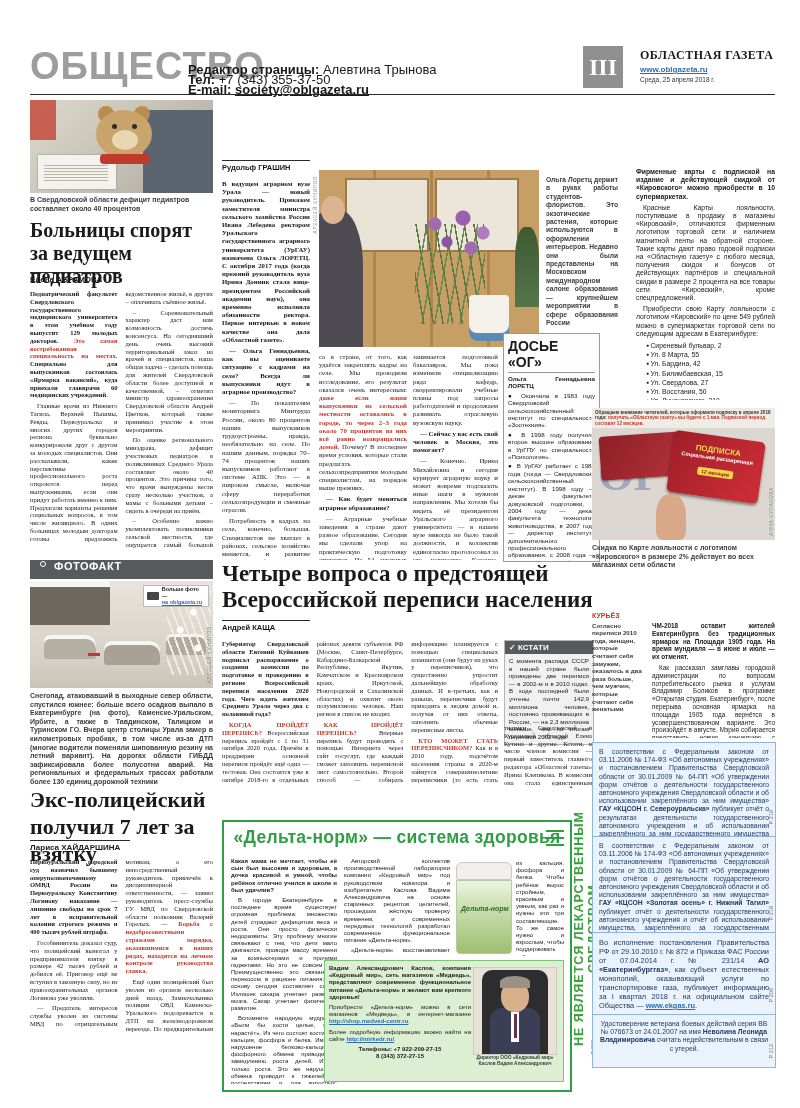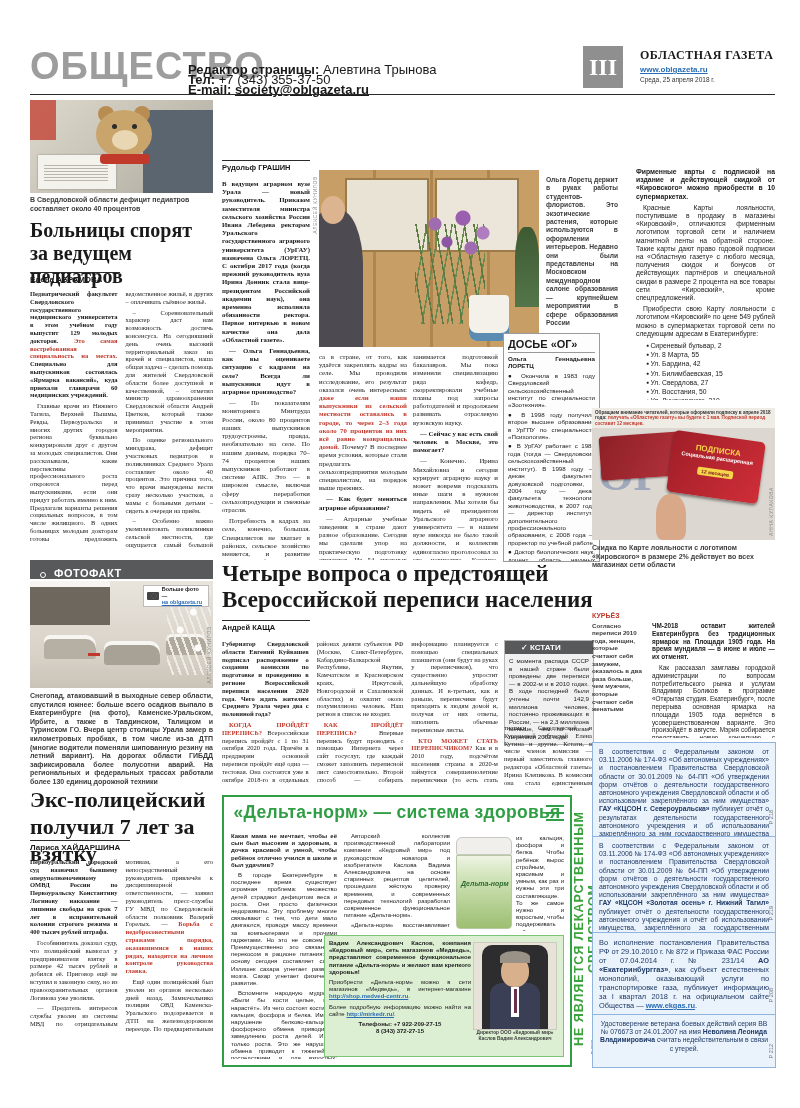--- a/index.html
+++ b/index.html
@@ -27,22 +27,22 @@
   .hrule{background:#2b2b2b;height:1px;}
   p{margin:0 0 3px 0;}
   .indent p{text-indent:7px;}
   .lead{font-weight:bold;}
   ul.addr{margin:2px 0;padding-left:10px;list-style:none;}
   ul.addr li:before{content:"● ";font-size:5px;vertical-align:1px;}
   .noticebox{background:#eaf2fb;border:1px solid #8fb4dd;color:#1f3a66;padding:5px 6px;font-size:6.8px;line-height:8.2px;text-align:justify;}
   .noticebox .link{color:#2a6db5;font-weight:bold;text-decoration:underline;}
   .dossier{border:1px solid #9a9a9a;background:#fdfdfd;padding:4px;}
   .kstati{border:1px solid #b5b5b5;background:#f1f1f1;}
-  .kstati-h{background:#58595b;color:#fff;font-weight:bold;font-size:8px;padding:2px 16px;}
-  .adbox{border:2px solid #2f9e44;}
+  .kstati-h{background:#58595b;color:#fff;font-weight:bold;font-size:8px;padding:2px 4px;}
+  .adbox{border:2px solid #2f9e44;margin-top:25px;}
   .greenbox{background:#ddefd3;border:1px solid #7cc576;}
   .camera{display:inline-block;width:12px;height:8px;background:#fff;border-radius:1px;position:relative;}
   .camera:before{content:"";position:absolute;left:3.5px;top:1px;width:4px;height:4px;border:1.2px solid #555;border-radius:50%;}
   .camera:after{content:"";position:absolute;left:1px;top:-2px;width:4px;height:2px;background:#fff;}
   .camdark{display:inline-block;width:12px;height:8px;background:#444;border-radius:1px;position:relative;}
   .camdark:before{content:"";position:absolute;left:3.5px;top:1px;width:4px;height:4px;border:1.2px solid #fff;border-radius:50%;}
 </style>
 </head>
 <body>
 
@@ -91,21 +91,21 @@
     <p class="lead" style="text-indent:0;">
       <span>Педиатрический факультет Свердловского государственного медицинского университета в этом учебном году выпустит 129 молодых докторов. </span><span class="red">Это самая востребованная специальность на местах. </span><span>Специально для выпускников состоялась «Ярмарка вакансий», куда приехали главврачи 60 медицинских учреждений.</span>
     </p>
     <p>Главные врачи из Нижнего Тагила, Верхней Пышмы, Ревды, Первоуральска и многих других городов региона буквально конкурировали друг с другом за молодых специалистов. Они рассказывали, какие перспективы профессионального роста откроются перед выпускниками, если они придут работать именно к ним. Предлагали варианты решения социальных вопросов, в том числе жилищного. В одних больницах молодым докторам готовы предложить ведомственное жильё, в других – оплачивать съёмное жильё.</p>
     <p>– Соревновательный характер даст нам возможность достичь консенсуса. На сегодняшний день очень высокий территориальный заказ на врачей и специалистов, наша общая задача – сделать помощь для жителей Свердловской области более доступной и качественной, – отметил министр здравоохранения Свердловской области Андрей Цветков, который также принимал участие в этом мероприятии.</p>
     <p>По оценке регионального минздрава, дефицит участковых педиатров в поликлиниках Среднего Урала составляет около 40 процентов. Это причина того, что врачи вынуждены вести сразу несколько участков, а мамы с больными детьми – сидеть в очереди на приём.</p>
     <p>– Особенно важно укомплектовать поликлиники сельской местности, где ощущается самый большой кадровый дефицит. Хотя для сельских территорий область предоставляет хороший социальный пакет: если человек едет работать в село в участковую больницу, он получает из бюджета миллион рублей на обустройство, – рассказал «ОГ» представитель министерства здравоохранения Свердловской области Константин Шестаков.</p>
 
   </div>
 
-  <div class="abs" style="left:30px;top:560px;width:183px;height:19px;background:#58595b;color:#fff;display:flex;align-items:flex-end;padding-left:6px;box-sizing:border-box;">
+  <div class="abs" style="left:30px;top:560px;width:183px;height:19px;background:#58595b;color:#fff;display:flex;align-items:flex-start;padding-left:6px;box-sizing:border-box;">
     <span class="camdark" style="background:#58595b;margin-right:6px;"></span>
     <span class="b" style="font-size:11px;letter-spacing:.5px;">ФОТОФАКТ</span>
   </div>
   <div class="abs" style="left:30px;top:581px;width:183px;height:107px;background:linear-gradient(#e9e4dc,#d7d1c7 70%,#c9c3b8);overflow:hidden;">
     <div class="abs" style="left:0;top:0;width:80px;height:44px;background:#6e675d;"></div>
     <div class="abs" style="left:0;top:0;width:80px;height:6px;background:#f7f5f1;"></div>
     <div class="abs" style="left:14px;top:58px;width:52px;height:20px;background:#b6afa3;border-radius:6px 10px 3px 3px;box-shadow:0 -4px 0 #f8f6f2;"></div>
     <div class="abs" style="left:74px;top:64px;width:56px;height:20px;background:#a8a196;border-radius:8px 10px 3px 3px;box-shadow:0 -4px 0 #f8f6f2;"></div>
     <div class="abs" style="left:136px;top:56px;width:40px;height:18px;background:#b0a99d;border-radius:6px 8px 3px 3px;box-shadow:0 -3px 0 #f8f6f2;"></div>
     <div class="abs" style="right:2px;top:4px;width:44px;height:90px;background:radial-gradient(circle at 60% 30%,#fdfcfa 0 3px,transparent 4px),radial-gradient(circle at 30% 50%,#fdfcfa 0 3px,transparent 4px),radial-gradient(circle at 70% 70%,#fdfcfa 0 3px,transparent 4px),repeating-linear-gradient(70deg,transparent 0 5px,#efece6 5px 7px);"></div>
@@ -161,21 +161,21 @@
     <p>— Аграрные учебные заведения в стране дают разное образование. Сегодня мы сделали упор на практическую подготовку студентов. Из 54 аграрных вузов страны наш университет традиционно</p>
   </div>
   <div class="abs serif just small68 indent" style="left:413px;top:353px;width:85px;height:207px;overflow:hidden;">
     <p style="text-indent:0;">занимается подготовкой бакалавров. Мы пока изменили специализацию ряда кафедр, скорректировали учебные планы под запросы работодателей и продолжаем развивать отраслевую вузовскую науку.</p>
     <p class="b">— Сейчас у вас есть свой человек в Москве, это помогает?</p>
     <p>— Конечно. Ирина Михайловна и сегодня курирует аграрную науку и может вовремя подсказать иные шаги в нужном направлении. Мы хотели бы видеть её президентом Уральского аграрного университета — в нашем вузе никогда не было такой должности, и коллектив единогласно проголосовал за это новшество. Конечно, престижно иметь академика в статусе вице-президента РАН, к тому же Ирина Михайловна действительно в этот вуз вложила много сил, и за 6 лет, пока она была ректором, университет поднялся с нижних строчек рейтингов на самые верхние.</p>
 
   </div>
 
   <div class="abs dossier" style="left:503px;top:333px;width:87px;height:219px;overflow:hidden;">
-    <div class="b" style="font-size:11px;border-bottom:1px solid #999;padding-bottom:2px;margin-bottom:2px;">ДОСЬЕ «ОГ»</div>
+    <div class="b" style="font-size:14px;border-bottom:1px solid #999;padding-bottom:2px;margin-bottom:2px;">ДОСЬЕ «ОГ»</div>
     <div style="font-size:6.2px;line-height:7.4px;text-align:justify;">
       <div class="b" style="margin-bottom:2px;">Ольга Геннадьевна ЛОРЕТЦ</div>
       <div style="margin-bottom:2px;">● <span>Окончила в 1983 году Свердловский сельскохозяйственный институт по специальности «Зоотехния».</span></div>
       <div style="margin-bottom:2px;">● <span>В 1998 году получила второе высшее образование в УрГПУ по специальности «Психология».</span></div>
       <div style="margin-bottom:2px;">● <span>В УрГАУ работает с 1983 года (тогда — Свердловский сельскохозяйственный институт). В 1998 году — декан факультета довузовской подготовки, в 2004 году — декан факультета технологии животноводства, в 2007 году — директор института дополнительного профессионального образования, с 2008 года — проректор по учебной работе.</span></div>
       <div>● <span>Доктор биологических наук, доцент, область научных интересов — научно-обоснованная система повышения молочной продуктивности и качества молока у коров при промышленном содержании. Автор более ста научных работ.</span></div>
     </div>
   </div>
 
   <div class="abs serif b" style="left:222px;top:561px;width:380px;font-size:23px;line-height:26px;">Четыре вопроса о предстоящей Всероссийской переписи населения</div>

